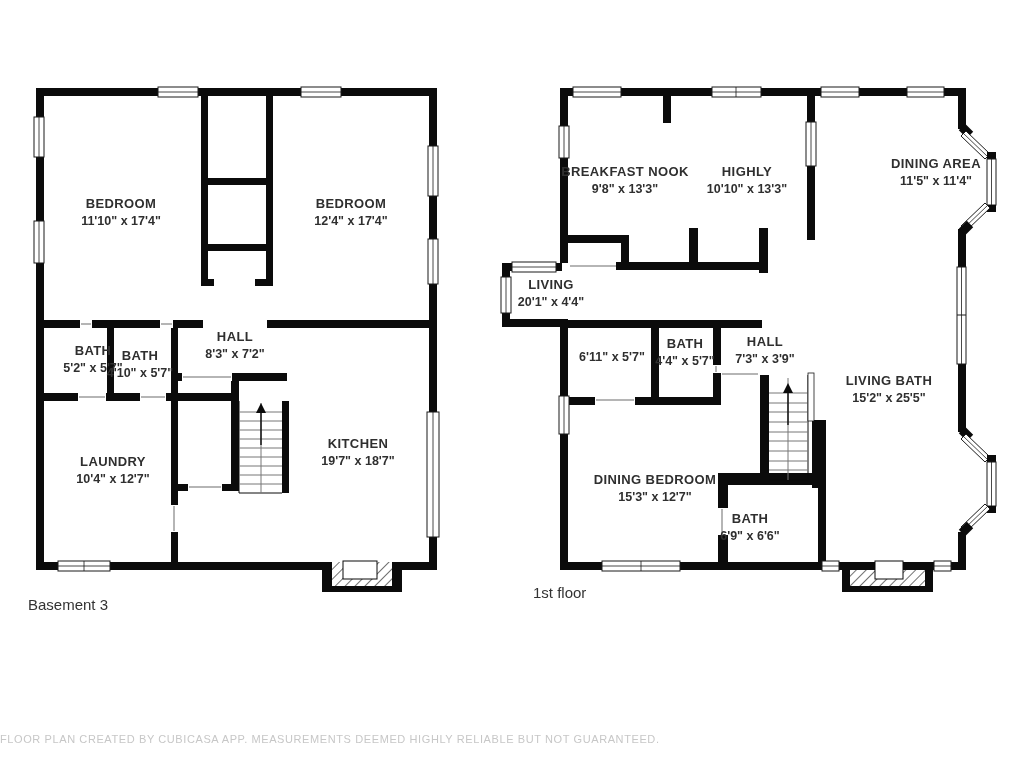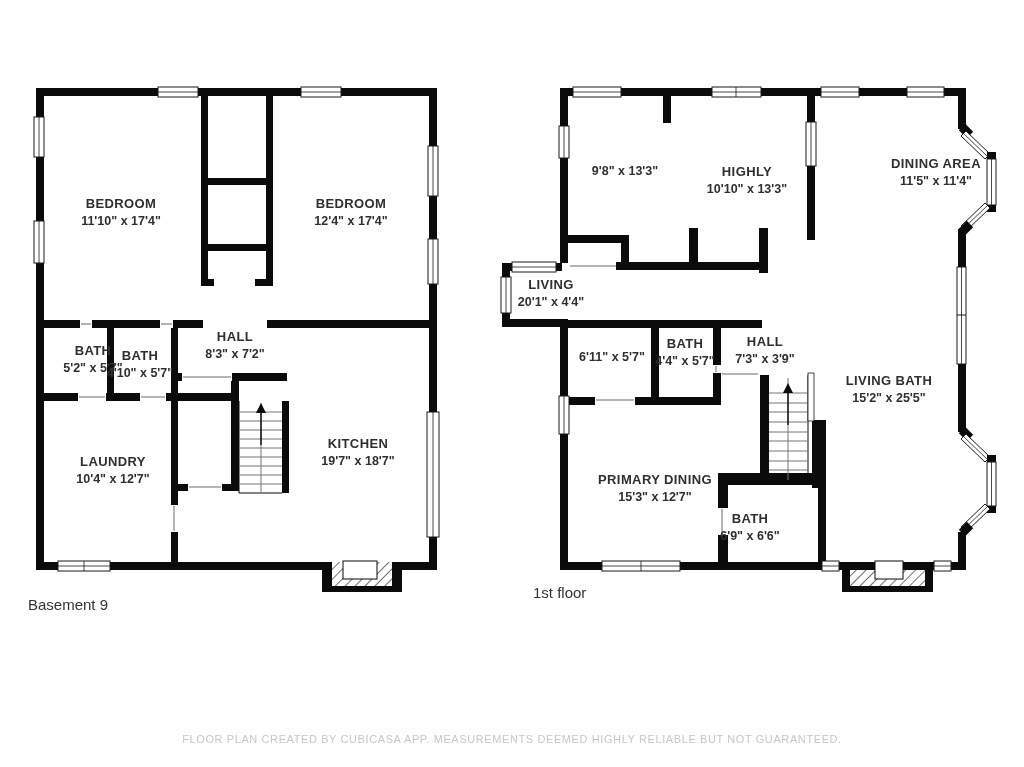--- a/index.html
+++ b/index.html
@@ -4,21 +4,21 @@
 <style>
   html,body{margin:0;padding:0;background:#fff;}
   #canvas{position:relative;width:1024px;height:767px;background:#fff;overflow:hidden;
           font-family:"Liberation Sans",sans-serif;}
   #plan-svg{position:absolute;left:0;top:0;}
   .room{position:absolute;width:220px;margin-left:-110px;text-align:center;
         color:#2f2f2f;font-weight:600;line-height:1.35;pointer-events:none;}
   .rname{font-size:13px;letter-spacing:.4px;}
   .rdims{font-size:12.5px;}
   .floor-title{position:absolute;font-size:15px;color:#333;font-weight:400;}
-  .footer{position:absolute;left:0;top:733px;width:1024px;text-align:center;
+  .footer{position:absolute;left:0;top:733px;width:1024px;
           font-size:11px;letter-spacing:.6px;color:#c7c7c7;font-weight:400;}
 </style>
 </head>
 <body>
 
 <div id="canvas">
 
 <svg id="plan-svg" width="1024" height="767" viewBox="0 0 1024 767">
   <defs>
     <pattern id="hatch" width="7" height="7" patternUnits="userSpaceOnUse" patternTransform="rotate(45)">
@@ -286,20 +286,21 @@
 <div class="room" style="left:113px;top:453px">
   <div class="rname">LAUNDRY</div>
   <div class="rdims">10'4" x 12'7"</div>
 </div>
 <div class="room" style="left:358px;top:435px">
   <div class="rname">KITCHEN</div>
   <div class="rdims">19'7" x 18'7"</div>
 </div>
 
 <div class="room" style="left:625px;top:163px">
+  <div class="rname">BREAKFAST NOOK</div>
   <div class="rdims">9'8" x 13'3"</div>
 </div>
 <div class="room" style="left:747px;top:163px">
   <div class="rname">HIGHLY</div>
   <div class="rdims">10'10" x 13'3"</div>
 </div>
 <div class="room" style="left:936px;top:155px">
   <div class="rname">DINING AREA</div>
   <div class="rdims">11'5" x 11'4"</div>
 </div>
@@ -316,26 +317,26 @@
 </div>
 <div class="room" style="left:765px;top:333px">
   <div class="rname">HALL</div>
   <div class="rdims">7'3" x 3'9"</div>
 </div>
 <div class="room" style="left:889px;top:372px">
   <div class="rname">LIVING BATH</div>
   <div class="rdims">15'2" x 25'5"</div>
 </div>
 <div class="room" style="left:655px;top:471px">
-  <div class="rname">PRIMARY DINING</div>
+  <div class="rname">DINING BEDROOM</div>
   <div class="rdims">15'3" x 12'7"</div>
 </div>
 <div class="room" style="left:750px;top:510px">
   <div class="rname">BATH</div>
   <div class="rdims">6'9" x 6'6"</div>
 </div>
 
-<div class="floor-title" style="left:28px;top:596px">Basement 9</div>
+<div class="floor-title" style="left:28px;top:596px">Basement 3</div>
 <div class="floor-title" style="left:533px;top:584px">1st floor</div>
 
 <div class="footer">FLOOR PLAN CREATED BY CUBICASA APP. MEASUREMENTS DEEMED HIGHLY RELIABLE BUT NOT GUARANTEED.</div>
 
 </div>
 
 </body></html>

